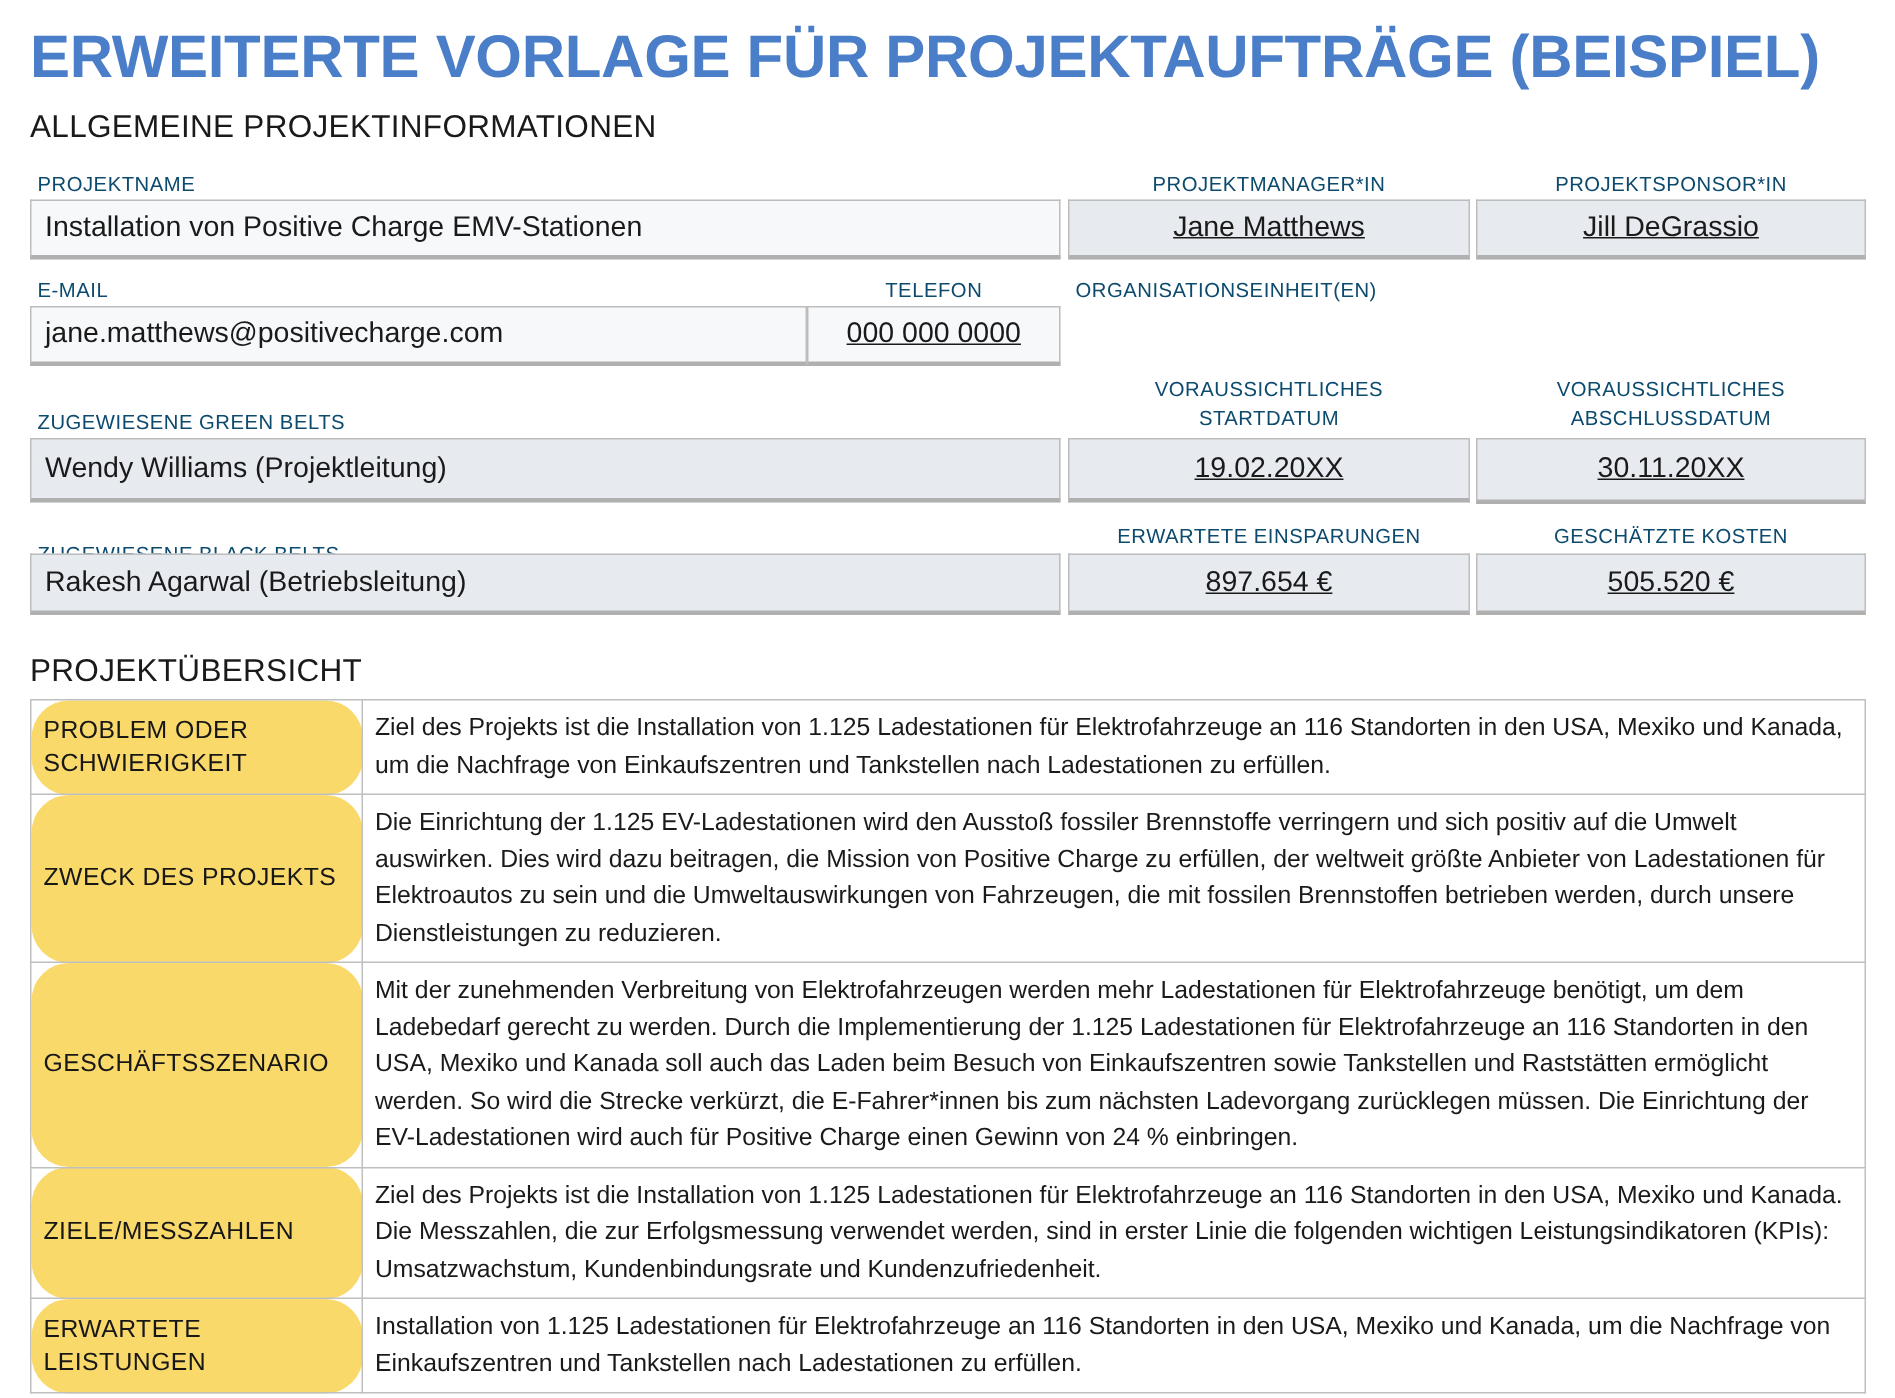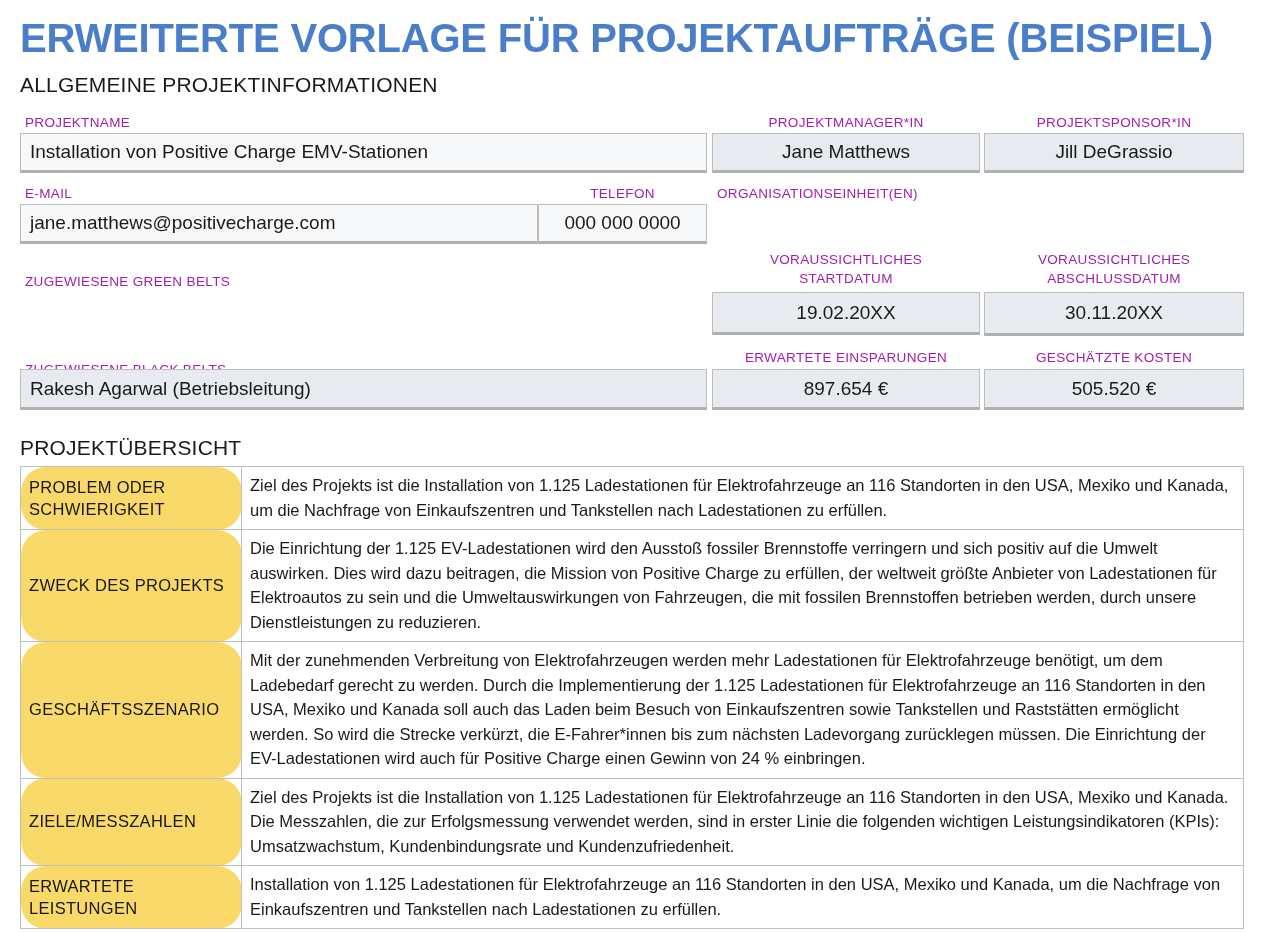--- a/index.html
+++ b/index.html
@@ -45,40 +45,40 @@
     white-space: nowrap;
   }
   #heading-general { top: 73px; }
   #heading-overview { top: 436px; }
 
   
   .fld-label {
     position: absolute;
     font-size: 13.5px;
     letter-spacing: 0.35px;
-    color: #a21caf;
+    color: #0c4a6e;
     white-space: nowrap;
     line-height: 16px;
   }
   .fld-label.center { text-align: center; }
 
   .fld-box {
     position: absolute;
     box-sizing: border-box;
     background: #f7f8fa;
     border: 1px solid #bdbdbd;
     border-bottom: 3px solid #b0b0b0;
     display: flex;
     align-items: center;
     font-size: 19px;
     color: #1a1a1a;
     padding: 0 9px;
   }
   .fld-box.shade { background: #e7eaef; }
-  .fld-box.center { justify-content: center; padding: 0 4px; }
+  .fld-box.center { justify-content: center; padding: 0 4px; text-decoration: underline; }
 
   
   .ov-table {
     position: absolute;
     left: 20px;
     top: 466px;
     width: 1224px;
     border-collapse: collapse;
     table-layout: fixed;
   }
@@ -127,20 +127,21 @@
 
   <div class="fld-box" style="left:20px; top:204px; width:518px; height:40px;">jane.matthews@positivecharge.com</div>
   <div class="fld-box center" style="left:538px; top:204px; width:169px; height:40px;">000 000 0000</div>
 
   <div class="fld-label" style="left:25px; top:274px;">ZUGEWIESENE GREEN BELTS</div>
   <div class="fld-label center" style="left:712px; top:252px; width:268px;">VORAUSSICHTLICHES</div>
   <div class="fld-label center" style="left:712px; top:271px; width:268px;">STARTDATUM</div>
   <div class="fld-label center" style="left:984px; top:252px; width:260px;">VORAUSSICHTLICHES</div>
   <div class="fld-label center" style="left:984px; top:271px; width:260px;">ABSCHLUSSDATUM</div>
 
+  <div class="fld-box shade" style="left:20px; top:292px; width:687px; height:43px;">Wendy Williams (Projektleitung)</div>
   <div class="fld-box shade center" style="left:712px; top:292px; width:268px; height:43px;">19.02.20XX</div>
   <div class="fld-box shade center" style="left:984px; top:292px; width:260px; height:44px;">30.11.20XX</div>
 
   <div class="fld-label" style="left:25px; top:332px;margin-top:30px;">ZUGEWIESENE BLACK BELTS</div>
   <div class="fld-label center" style="left:712px; top:350px; width:268px;">ERWARTETE EINSPARUNGEN</div>
   <div class="fld-label center" style="left:984px; top:350px; width:260px;">GESCHÄTZTE KOSTEN</div>
 
   <div class="fld-box shade" style="left:20px; top:369px; width:687px; height:41px;">Rakesh Agarwal (Betriebsleitung)</div>
   <div class="fld-box shade center" style="left:712px; top:369px; width:268px; height:41px;">897.654 €</div>
   <div class="fld-box shade center" style="left:984px; top:369px; width:260px; height:41px;">505.520 €</div>

